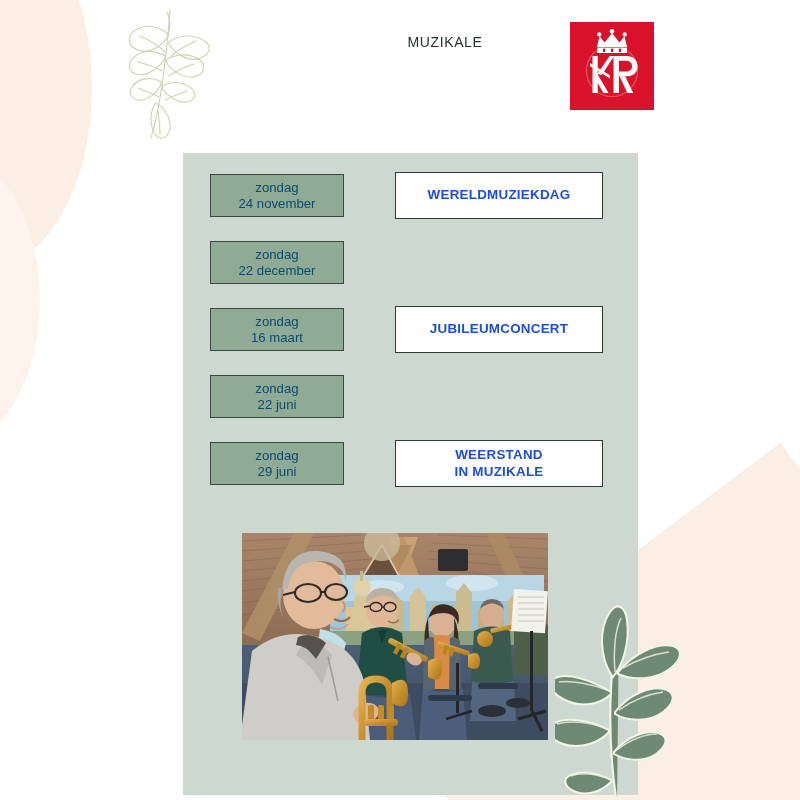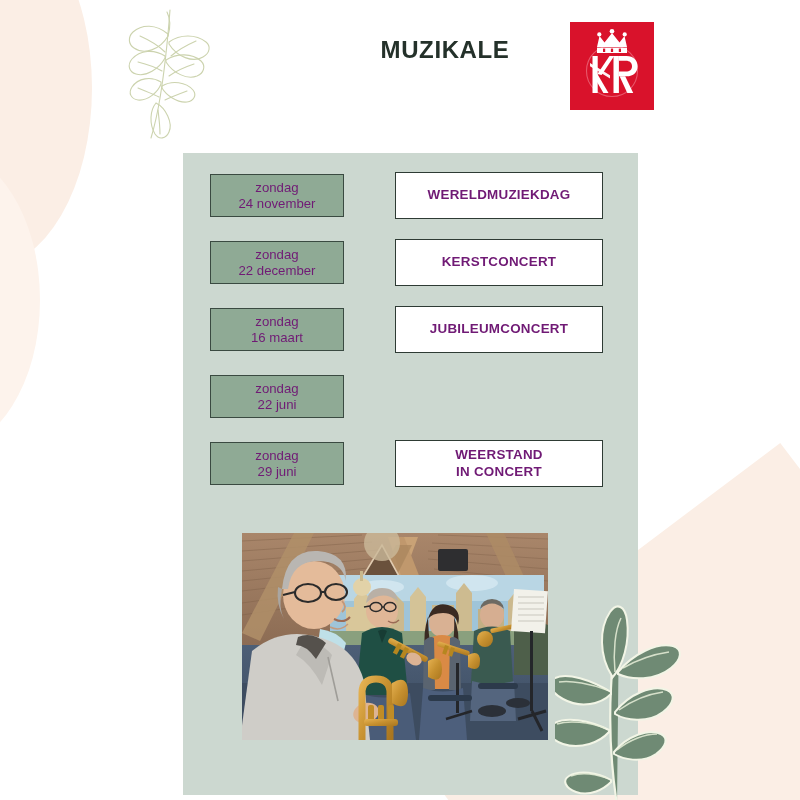--- a/index.html
+++ b/index.html
@@ -66,22 +66,22 @@
     width: 800px; height: 150px;
     z-index: 3;
   }
   .title-block {
     position: absolute;
     left: 330px; top: 32px;
     width: 230px;
     text-align: center;
   }
   .title-line {
-    font-size: 24px;
-    font-weight: bold;
+    font-size: 14px;
+    font-weight: normal;
     letter-spacing: 0.6px;
     color: #24312a;
     line-height: 1.52;
     white-space: nowrap;
   }
 
   .logo {
     position: absolute;
     left: 570px; top: 22px;
     width: 84px; height: 88px;
@@ -117,41 +117,41 @@
     background: #8faa95;
     border: 1.6px solid #3a4a41;
     display: flex;
     flex-direction: column;
     align-items: center;
     justify-content: center;
     line-height: 1.16;
   }
   .date-day, .date-date {
     font-size: 13.2px;
-    color: #701a75;
+    color: #0c4a6e;
     font-weight: normal;
     white-space: nowrap;
   }
   .event-box {
     position: absolute;
     left: 185px; top: 0;
     width: 208px; height: 47px;
     background: #ffffff;
     border: 1.6px solid #2e3b34;
     display: flex;
     flex-direction: column;
     align-items: center;
     justify-content: center;
     line-height: 1.24;
   }
   .event-line {
     font-size: 13.4px;
     font-weight: bold;
     letter-spacing: 0.25px;
-    color: #701a75;
+    color: #1d4ed8;
     white-space: nowrap;
   }
 
   
   .photo {
     position: absolute;
     left: 59px; top: 380px;
     width: 306px; height: 207px;
     overflow: hidden;
     background: #6d5a4a;
@@ -242,23 +242,20 @@
         <div class="event-box">
           <span class="event-line">WERELDMUZIEKDAG</span>
         </div>
       </div>
 
       <div class="row">
         <div class="date-box">
           <span class="date-day">zondag</span>
           <span class="date-date">22 december</span>
         </div>
-        <div class="event-box">
-          <span class="event-line">KERSTCONCERT</span>
-        </div>
       </div>
 
       <div class="row">
         <div class="date-box">
           <span class="date-day">zondag</span>
           <span class="date-date">16 maart</span>
         </div>
         <div class="event-box">
           <span class="event-line">JUBILEUMCONCERT</span>
         </div>
@@ -271,21 +268,21 @@
         </div>
       </div>
 
       <div class="row">
         <div class="date-box">
           <span class="date-day">zondag</span>
           <span class="date-date">29 juni</span>
         </div>
         <div class="event-box">
           <span class="event-line">WEERSTAND</span>
-          <span class="event-line">IN CONCERT</span>
+          <span class="event-line">IN MUZIKALE</span>
         </div>
       </div>
 
     </div>
 
     <div class="photo">
       <svg viewBox="0 0 306 207" width="306" height="207">
         <defs>
           <linearGradient id="wood" x1="0" y1="0" x2="0" y2="1">
             <stop offset="0" stop-color="#a9866a"></stop>

